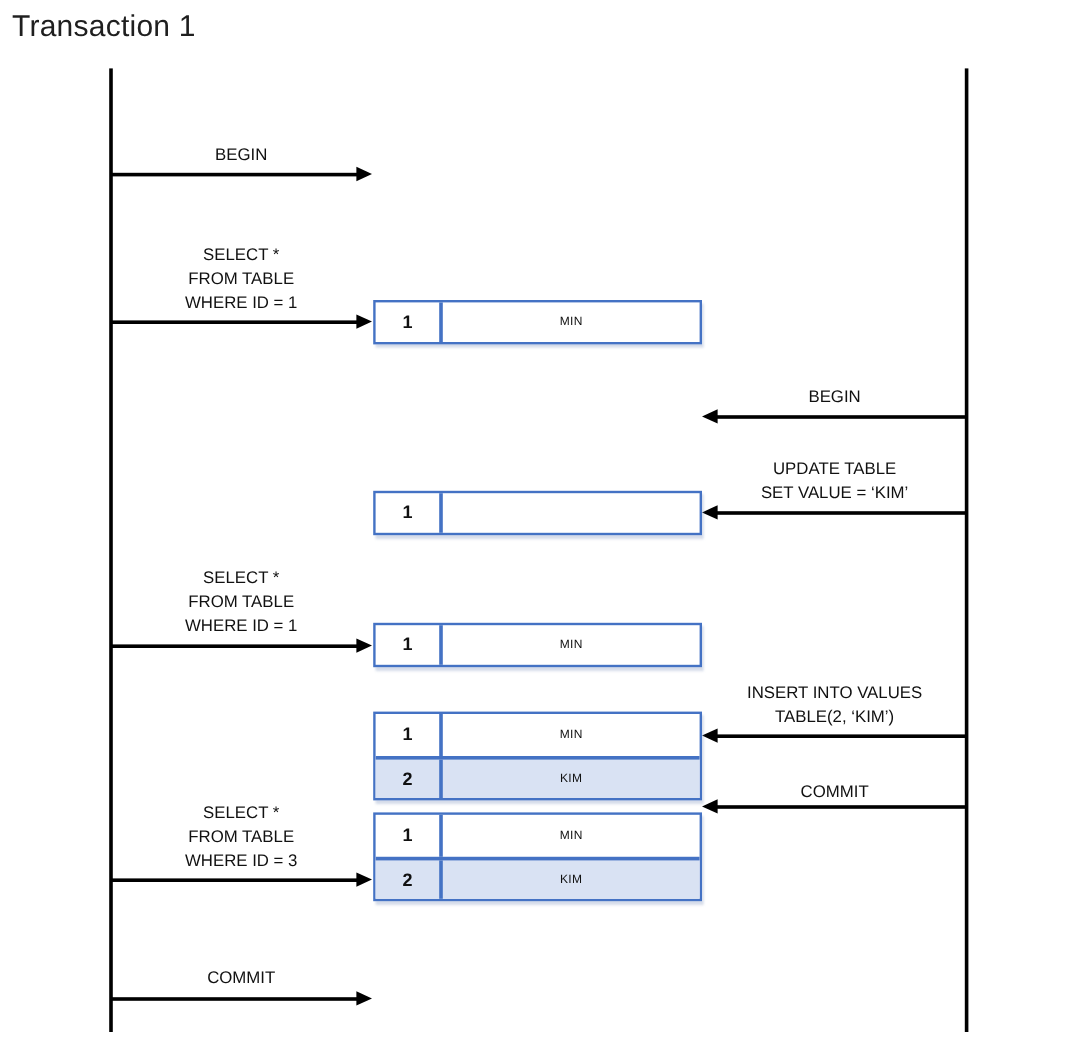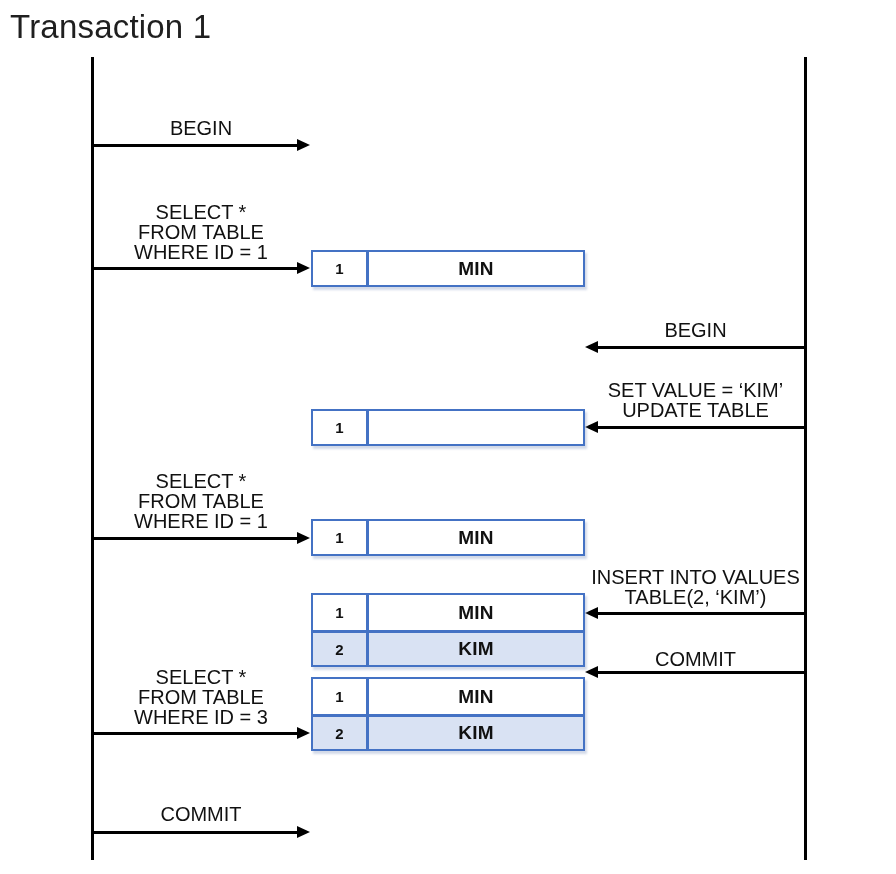--- a/index.html
+++ b/index.html
@@ -16,21 +16,21 @@
   .canvas {
     position: relative;
     width: 896px;
     height: 874px;
     background: #ffffff;
     overflow: hidden;
     color: var(--text);
   }
   .title {
     position: absolute;
-    font-size: 33px;
+    font-size: 25px;
     font-weight: 400;
     color: #1f1f1f;
     letter-spacing: 0.2px;
     white-space: nowrap;
   }
   .timeline {
     position: absolute;
     top: 57px;
     width: 3px;
     height: 803px;
@@ -56,21 +56,21 @@
   .arrow.left .head {
     position: absolute; left: 0; top: 0;
     width: 0; height: 0;
     border-top: 6.5px solid transparent;
     border-bottom: 6.5px solid transparent;
     border-right: 13px solid var(--line);
   }
   
   .lbl {
     position: absolute;
-    font-size: 20px;
+    font-size: 14px;
     line-height: 20px;
     text-align: center;
     color: var(--text);
     white-space: nowrap;
   }
   .lbl.t1 { left: 92px; width: 218px; }
   .lbl.t2 { left: 585px; width: 221px; }
   
   .snap {
     position: absolute;
@@ -86,21 +86,21 @@
   .snap .row.hl { background: var(--highlight); }
   .cell-id {
     width: 56px;
     border-right: 3px solid var(--accent);
     display: flex; align-items: center; justify-content: center;
     font-weight: bold; font-size: 15px;
   }
   .cell-val {
     flex: 1;
     display: flex; align-items: center; justify-content: center;
-    font-weight: bold; font-size: 19px;
+    font-weight: normal; font-size: 10px;
     letter-spacing: 0.3px;
     text-align: center;
   }
 </style>
 </head>
 <body>
 
 <div class="canvas">
 
   <div class="title" style="left:10px; top:8px">Transaction 1</div>
@@ -150,22 +150,22 @@
     <div class="head"></div>
   </div>
 
   <div class="lbl t2" style="top:320px">BEGIN</div>
   <div class="arrow left" style="left:585px; width:221px; top:341px">
     <div class="shaft"></div>
     <div class="head"></div>
   </div>
 
   <div class="lbl t2" style="top:380px">
+    <div>UPDATE TABLE</div>
     <div>SET VALUE = ‘KIM’</div>
-    <div>UPDATE TABLE</div>
   </div>
   <div class="arrow left" style="left:585px; width:221px; top:421px">
     <div class="shaft"></div>
     <div class="head"></div>
   </div>
 
   <div class="lbl t2" style="top:567px">
     <div>INSERT INTO VALUES</div>
     <div>TABLE(2, ‘KIM’)</div>
   </div>

